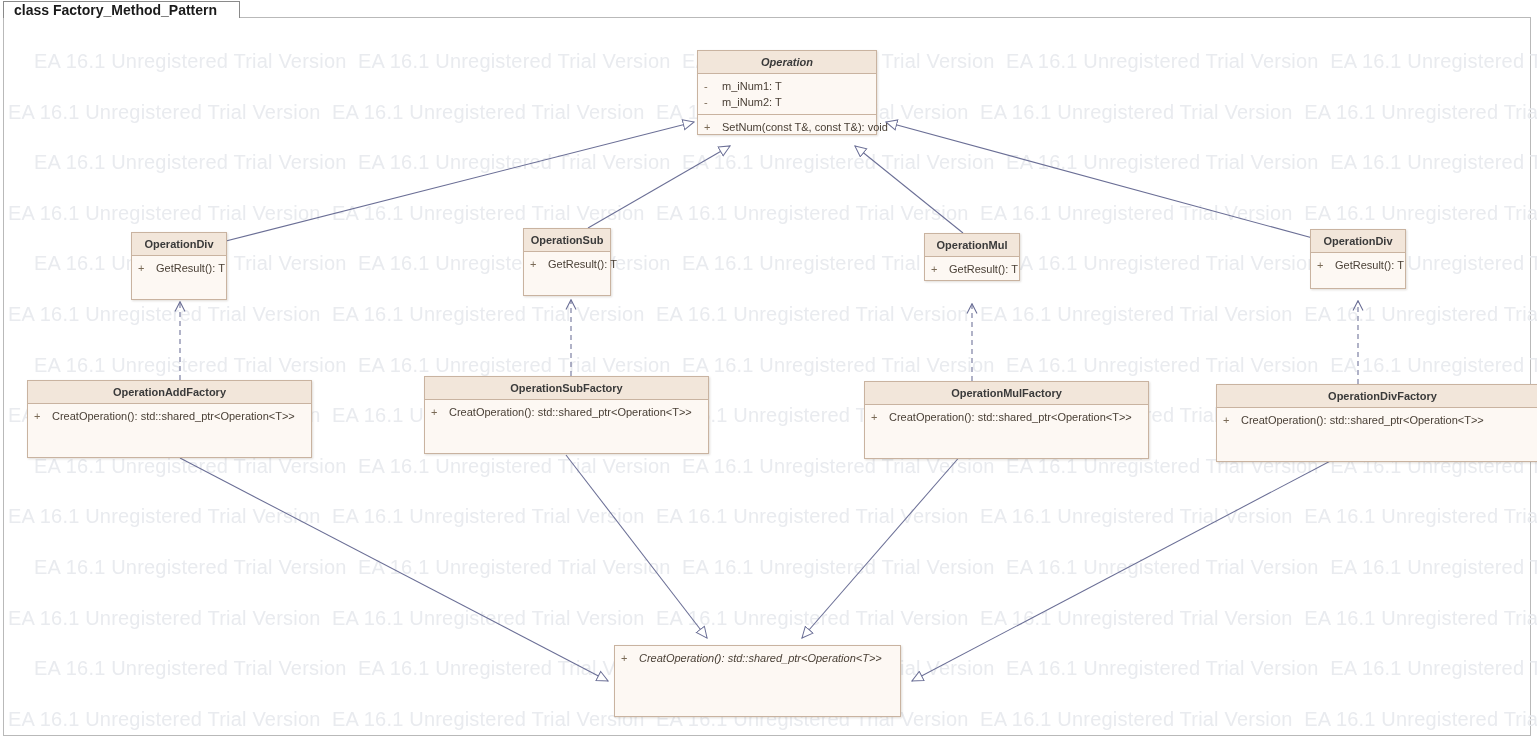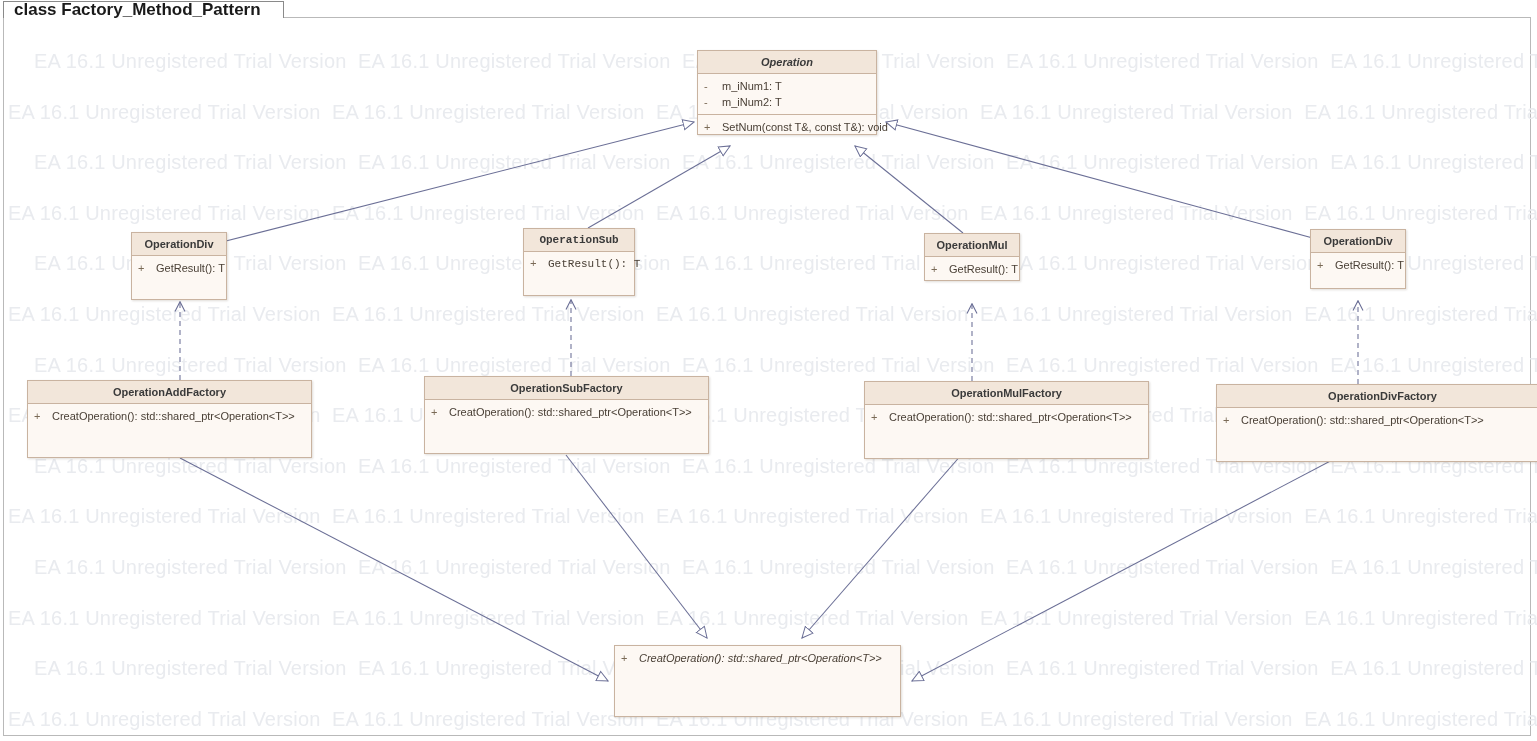--- a/index.html
+++ b/index.html
@@ -32,21 +32,21 @@
     left: 3px;
     top: 1px;
     height: 17px;
     padding: 0 22px 0 10px;
     background: #ffffff;
     border: 1px solid #8a8a8a;
     border-bottom: none;
     box-sizing: border-box;
     display: flex;
     align-items: center;
-    font-size: 17px;
+    font-size: 14px;
     font-weight: bold;
     color: #1a1a1a;
     white-space: nowrap;
     z-index: 40;
   }
   .title-tab-slant {
     position: absolute;
     left: 153px;
     top: 1px;
     width: 24px;
@@ -207,21 +207,21 @@
   <div class="uml-class" style="left:131px; top:232px; width:96px; height:68px;">
     <div class="uml-header">OperationDiv</div>
     <div class="uml-compartment last">
       <div class="uml-member">
         <span class="vis">+</span>
         <span class="sig">GetResult(): T</span>
       </div>
     </div>
   </div>
 
-  <div class="uml-class" style="left:523px; top:228px; width:112px; height:68px;font-family:Liberation Mono, monospace;">
+  <div class="uml-class" style="left:523px; top:228px; width:88px; height:68px;">
     <div class="uml-header">OperationSub</div>
     <div class="uml-compartment last">
       <div class="uml-member">
         <span class="vis">+</span>
         <span class="sig">GetResult(): T</span>
       </div>
     </div>
   </div>
 
   <div class="uml-class" style="left:924px; top:233px; width:96px; height:48px;">

